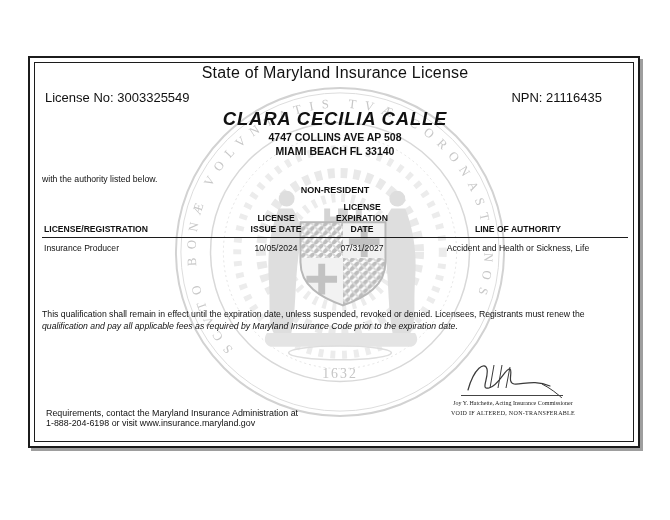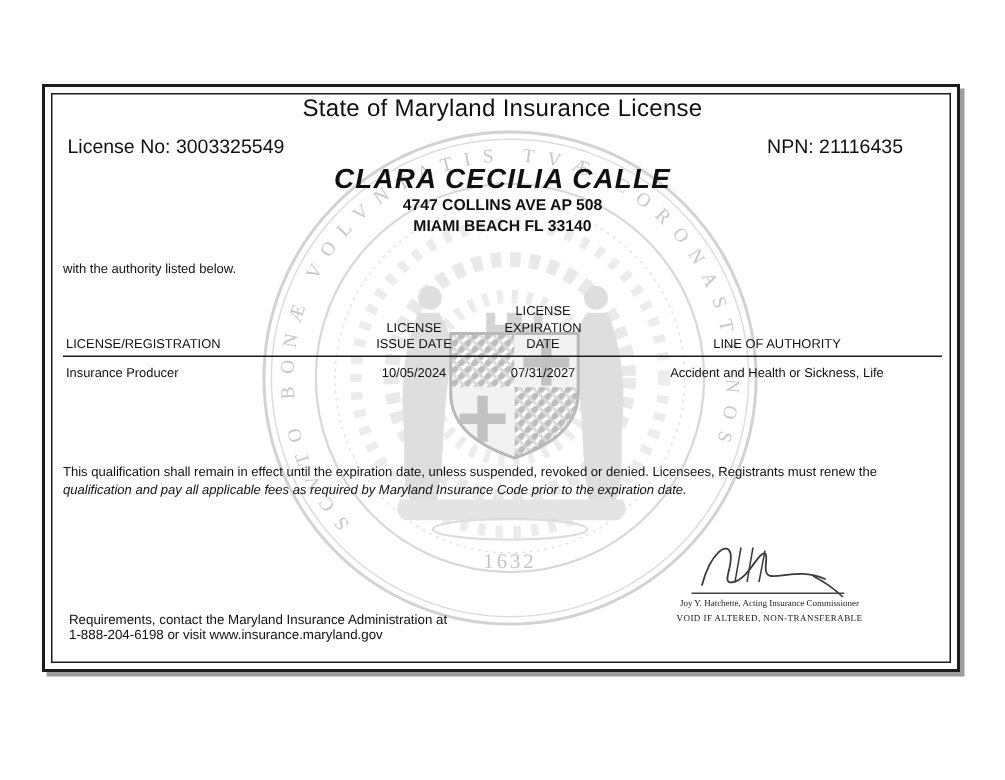--- a/index.html
+++ b/index.html
@@ -41,21 +41,21 @@
     font-weight: bold;
     font-style: italic;
     letter-spacing: 0.8px;
   }
   .addr1 { left: 0; right: 0; top: 131px; text-align: center; font-size: 10.5px; font-weight: bold; }
   .addr2 { left: 0; right: 0; top: 145px; text-align: center; font-size: 10.5px; font-weight: bold; }
   .body-line { font-size: 8.7px; white-space: nowrap; }
   .certify-1 { left: 42px; top: 162px; }
   .certify-2 { left: 42px; top: 173.5px; }
   .non-resident { left: 0; right: 0; top: 185px; text-align: center; font-size: 9px; font-weight: bold; }
-  .th { font-size: 8.6px; font-weight: normal; white-space: nowrap; }
+  .th { font-size: 8.6px; font-weight: bold; white-space: nowrap; }
   .td { font-size: 8.6px; white-space: nowrap; }
   .cell-c2 { left: 216px; width: 120px; text-align: center; }
   .cell-c3 { left: 302px; width: 120px; text-align: center; }
   .cell-c4 { left: 406px; width: 224px; text-align: center; }
   .hdr-rule { left: 42px; top: 237px; width: 586px; height: 0; border-top: 1.4px solid #1c1c1c; }
   .qual-1 { left: 42px; top: 309px; }
   .qual-2 { left: 42px; top: 320.5px; font-style: italic; }
   .contact-line { font-size: 8.9px; white-space: nowrap; }
   .contact-1 { left: 46px; top: 397px; }
   .contact-2 { left: 46px; top: 407.5px; }
@@ -138,20 +138,21 @@
     <div class="abs title">State of Maryland Insurance License</div>
     <div class="abs license-no">License No: 3003325549</div>
     <div class="abs npn">NPN: 21116435</div>
 
     <div class="abs holder-name">CLARA CECILIA CALLE</div>
     <div class="abs addr1">4747 COLLINS AVE AP 508</div>
     <div class="abs addr2">MIAMI BEACH FL 33140</div>
 
     <div class="abs body-line certify-2">with the authority listed below.</div>
 
+    <div class="abs non-resident">NON-RESIDENT</div>
 
     <div class="abs th" style="left:44px; top:224px;">LICENSE/REGISTRATION</div>
     <div class="abs th cell-c2" style="top:213px;">LICENSE</div>
     <div class="abs th cell-c2" style="top:224px;">ISSUE DATE</div>
     <div class="abs th cell-c3" style="top:202px;">LICENSE</div>
     <div class="abs th cell-c3" style="top:213px;">EXPIRATION</div>
     <div class="abs th cell-c3" style="top:224px;">DATE</div>
     <div class="abs th cell-c4" style="top:224px;">LINE OF AUTHORITY</div>
     <div class="abs hdr-rule"></div>
 

